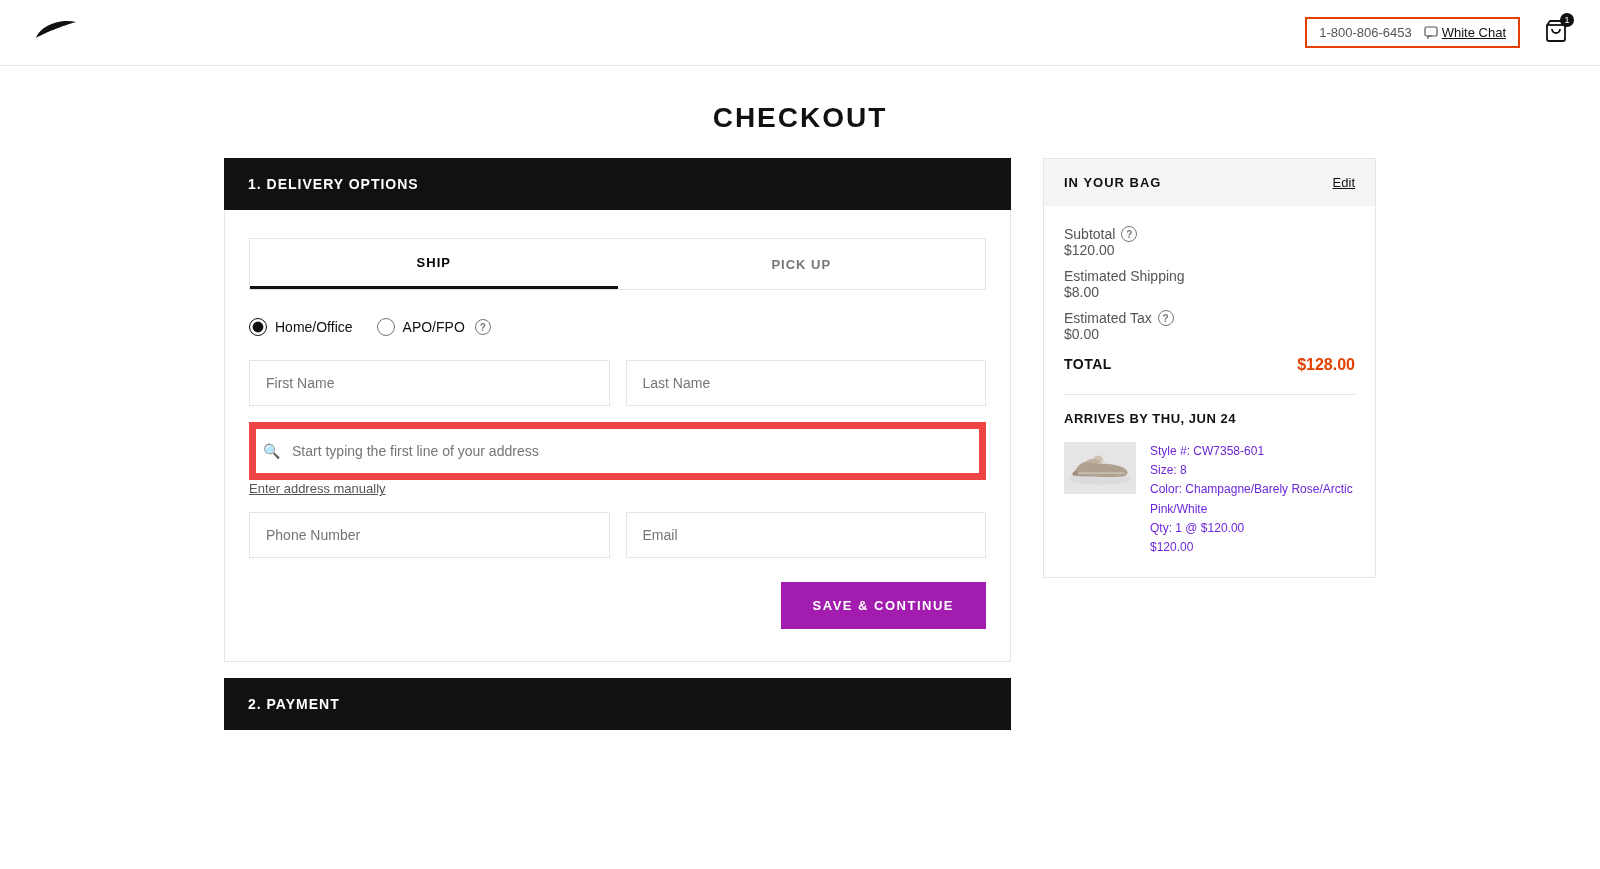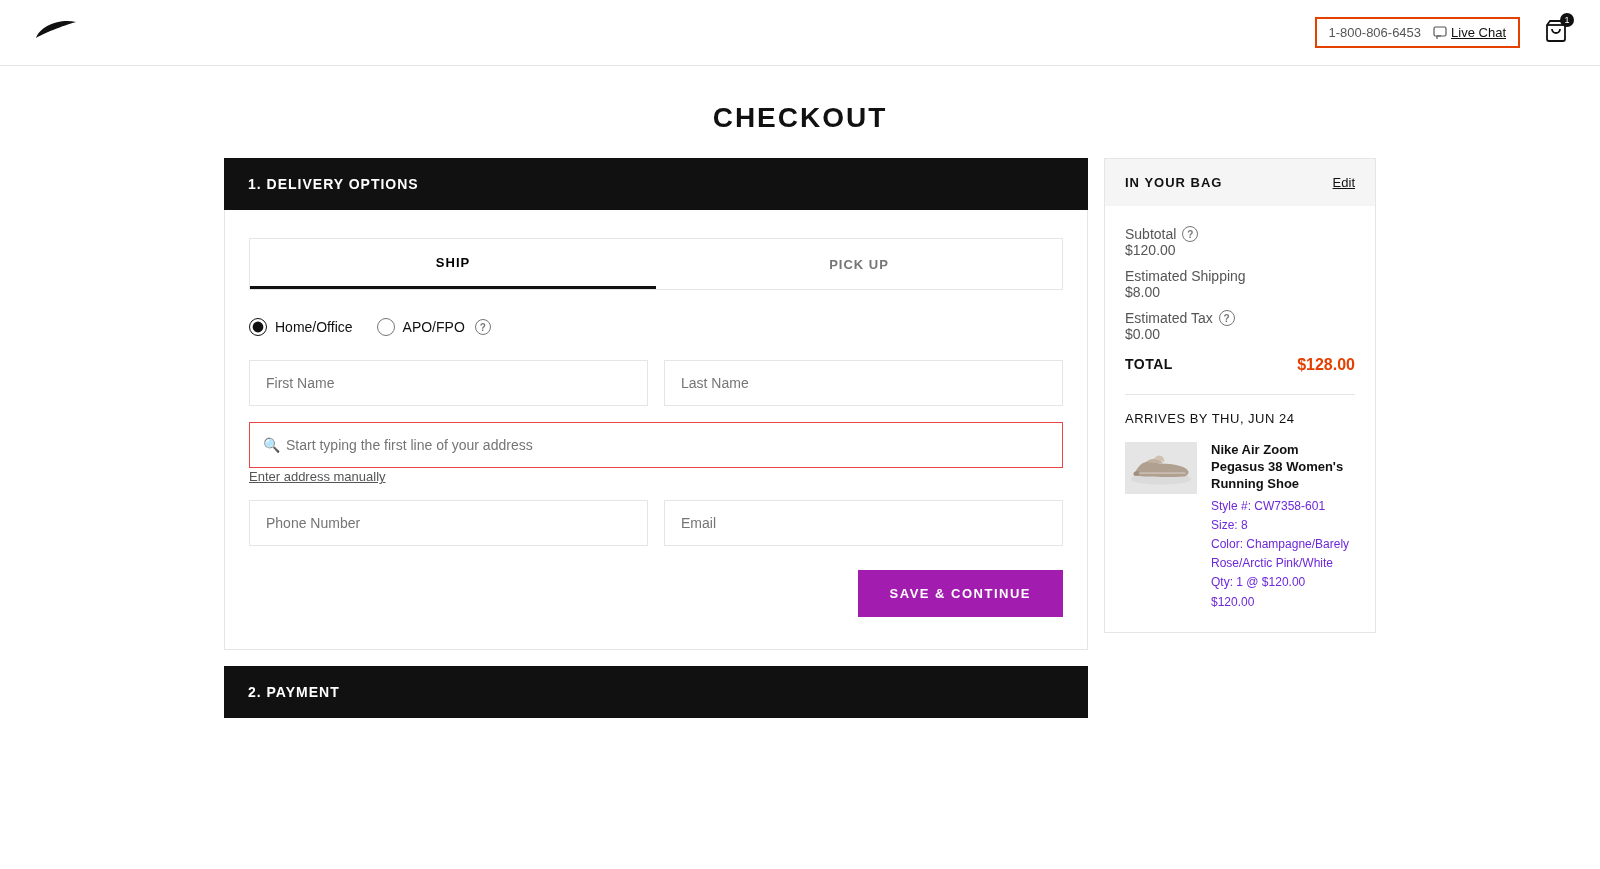--- a/index.html
+++ b/index.html
@@ -84,21 +84,21 @@
       padding: 36px 0 24px;
       text-transform: uppercase;
     }
 
     
     .checkout-layout {
       display: flex;
       max-width: 1200px;
       margin: 0 auto;
       padding: 0 24px 48px;
-      gap: 16px;
+      gap: 32px;
       align-items: flex-start;
       justify-content: space-between;
     }
 
     
     .checkout-main {
       flex: 1;
       min-width: 0;
     }
 
@@ -210,21 +210,21 @@
     .address-search-icon {
       position: absolute;
       left: 14px;
       top: 50%;
       transform: translateY(-50%);
       color: #767676;
       font-size: 14px;
     }
     .address-input {
       width: 100%;
-      border: 1px solid #ef4444;
+      border: 7px solid #ef4444;
       padding: 14px 16px 14px 36px;
       font-size: 14px;
       color: #767676;
       outline: none;
       background: #fff;
     }
     .enter-manually {
       display: inline-block;
       font-size: 13px;
       color: #555;
@@ -246,21 +246,21 @@
       font-size: 13px;
       font-weight: 700;
       letter-spacing: 1.5px;
       text-transform: uppercase;
       cursor: pointer;
       min-width: 180px;
     }
 
     
     .checkout-sidebar {
-      width: 272px;
+      width: 333px;
       flex-shrink: 0;
     }
     .bag-section {
       border: 1px solid #e5e5e5;
     }
     .bag-header {
       background: #f5f5f5;
       padding: 16px 20px;
       display: flex;
       align-items: center;
@@ -310,21 +310,21 @@
       letter-spacing: 0.5px;
       text-transform: uppercase;
     }
     .total-value {
       font-size: 16px;
       font-weight: 700;
       color: #e44000;
     }
     .arrives-label {
       font-size: 13px;
-      font-weight: 400;
+      font-weight: 700;
       letter-spacing: 0.5px;
       text-transform: uppercase;
       margin-bottom: 16px;
       border-top: 1px solid #e5e5e5;
       padding-top: 16px;
     }
     .product-row {
       display: flex;
       gap: 14px;
     }
@@ -369,21 +369,21 @@
     </span>
   </div>
   <div class="header-right">
     <div class="header-support">
       <span class="support-phone">1-800-806-6453</span>
       <span class="live-chat-link">
         <svg width="14" height="14" viewBox="0 0 14 14" fill="none">
           <rect x="1" y="1" width="12" height="9" rx="1.5" stroke="#555" stroke-width="1.2" fill="none"></rect>
           <path d="M4 13 L4 10 L8 10" stroke="#555" stroke-width="1.2" fill="none"></path>
         </svg>
-        <span>Live Chat</span>
+        <span>White Chat</span>
       </span>
     </div>
     <div class="cart-icon-wrap">
       <svg viewBox="0 0 24 24" fill="none" stroke="#111" stroke-width="1.8">
         <path d="M6 2L3 6v14a2 2 0 002 2h14a2 2 0 002-2V6l-3-4z"></path>
         <line x1="3" y1="6" x2="21" y2="6"></line>
         <path d="M16 10a4 4 0 01-8 0"></path>
       </svg>
       <span class="cart-badge">1</span>
     </div>
@@ -501,21 +501,20 @@
             <svg class="shoe-svg" viewBox="0 0 80 50">
               <ellipse cx="40" cy="38" rx="36" ry="7" fill="#ccc" opacity="0.4"></ellipse>
               <path d="M8 34 C8 34, 12 20, 22 18 C32 16, 36 20, 42 20 C52 20, 68 22, 72 28 C74 31, 72 34, 68 35 C55 36, 15 36, 8 34Z" fill="#b0a090"></path>
               <path d="M22 18 C22 18, 26 14, 32 14 C38 14, 42 18, 42 20" fill="#c0b0a0" stroke="none"></path>
               <path d="M32 14 C32 14, 34 10, 38 10 C42 10, 44 14, 44 18" fill="#d0c0b0" stroke="none"></path>
               <path d="M8 34 C8 34, 6 32, 8 30 C10 28, 14 28, 14 30 L14 34" fill="#a09080"></path>
               <path d="M14 30 L68 30 C68 30, 70 31, 70 32 L14 32Z" fill="#fff" opacity="0.3"></path>
             </svg>
           </div>
           <div class="product-details">
-            <div class="product-name">Nike Air Zoom Pegasus 38 Women's Running Shoe</div>
             <div class="product-meta">Style #: CW7358-601</div>
             <div class="product-meta">Size: 8</div>
             <div class="product-meta">Color: Champagne/Barely Rose/Arctic Pink/White</div>
             <div class="product-meta">Qty: 1 @ $120.00</div>
             <div class="product-meta">$120.00</div>
           </div>
         </div>
 
       </div>
     </div>

